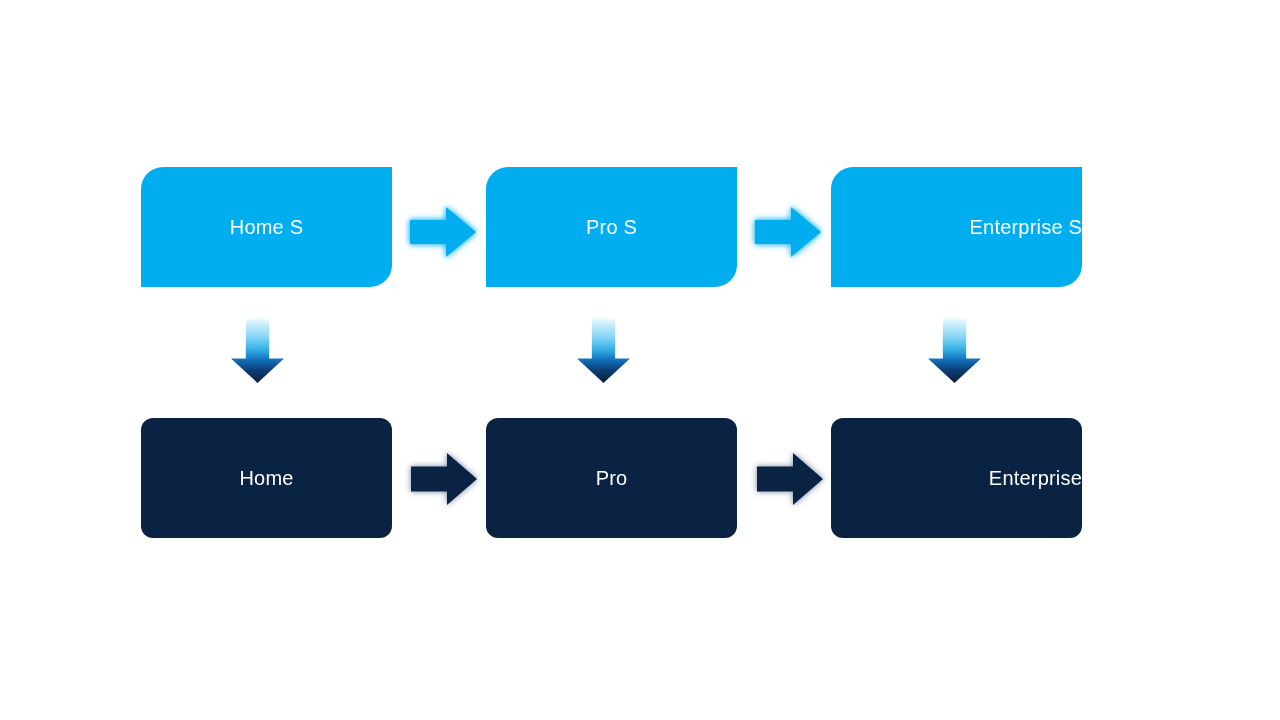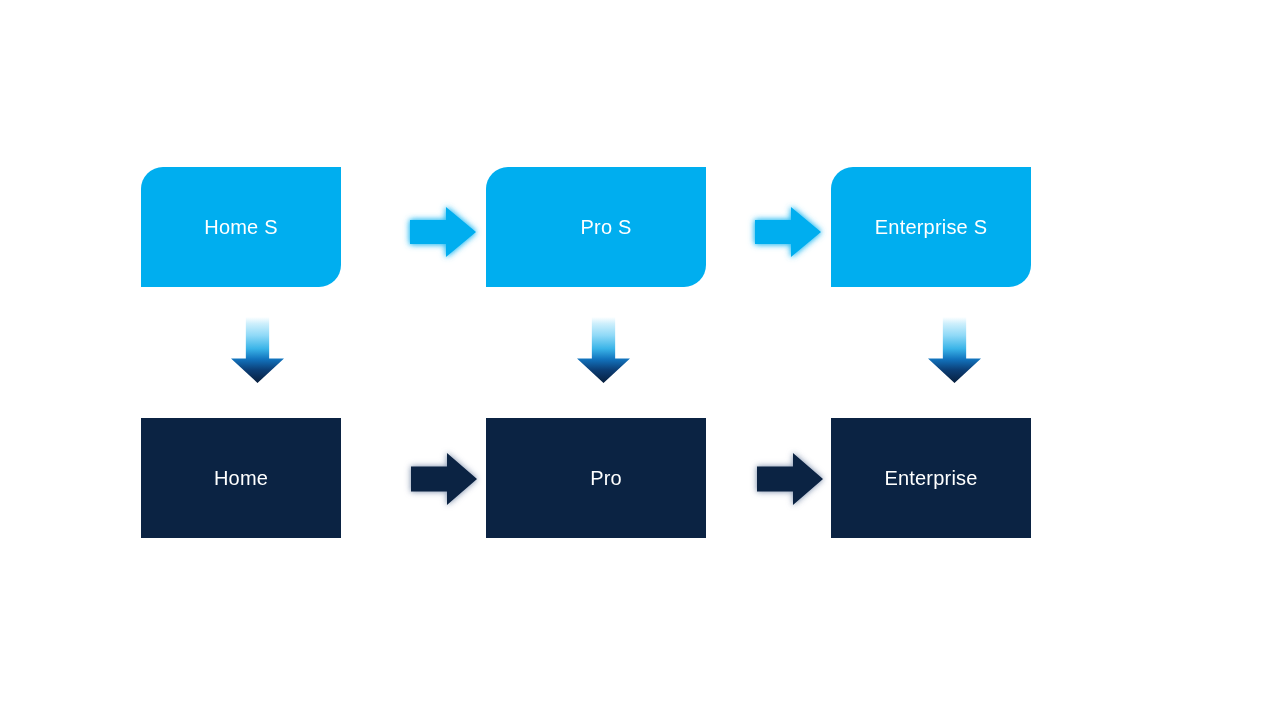--- a/index.html
+++ b/index.html
@@ -10,45 +10,45 @@
   .canvas {
     position: relative;
     width: 1280px;
     height: 720px;
     background: var(--background, #ffffff);
     overflow: hidden;
     font-family: "Liberation Sans", sans-serif;
   }
   .node {
     position: absolute;
-    width: 200px;
+    width: 251px;
     height: 120px;
     display: flex;
     align-items: center;
     justify-content: center;
   }
   .node .label {
     color: var(--text, #ffffff);
     font-size: 20px;
     font-weight: 400;
     letter-spacing: 0.2px;
   }
   .node.top {
     top: 167px;
     background: var(--light-blue, #00AEEF);
     border-radius: 22px 0 22px 0;
   }
   .node.bottom {
     top: 418px;
     background: var(--dark-navy, #0B2343);
-    border-radius: 0;
+    border-radius: 12px;
   }
   .col-0 { left: 141px; }
-  .col-1 { left: 486px; padding-left: 20px; }
-  .col-2 { left: 831px; }
+  .col-1 { left: 486px; }
+  .col-2 { left: 831px; justify-content: flex-end; }
 
   
   .arrow-right-wrap {
     position: absolute;
     width: 66px;
     height: 50px;
   }
   .arrow-right-wrap.glow-light {
     filter: drop-shadow(0 0 3px rgba(0, 174, 239, 0.85)) drop-shadow(0 0 2px rgba(140, 220, 250, 0.9));
   }

